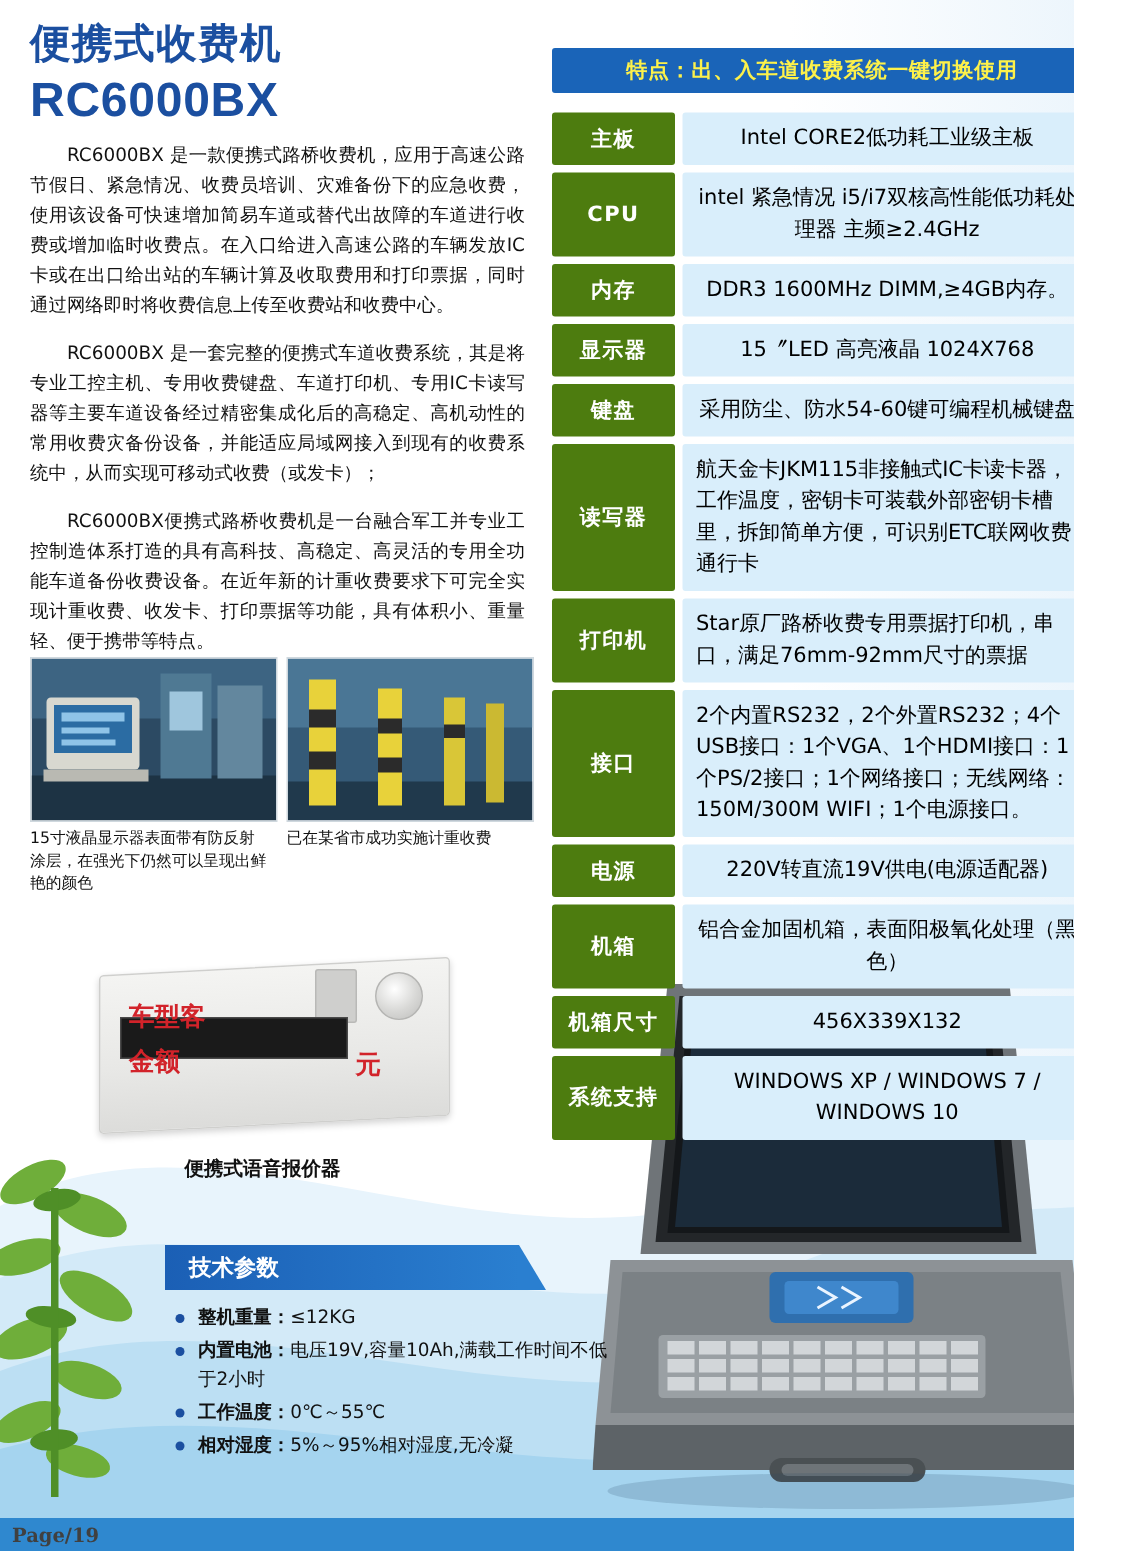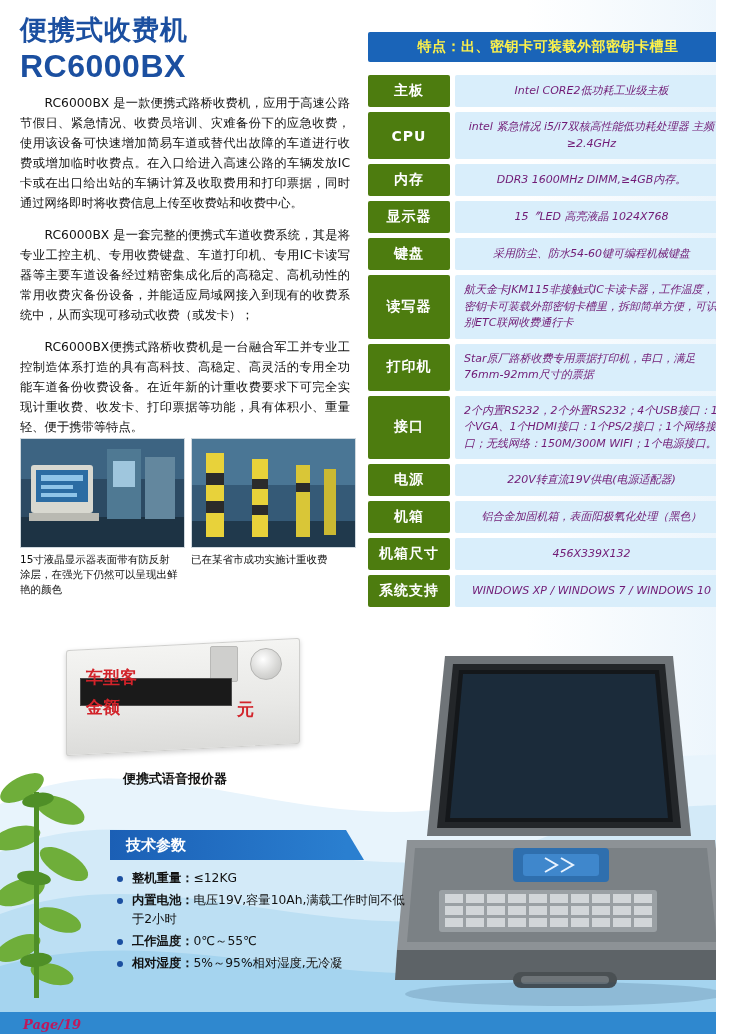--- a/index.html
+++ b/index.html
@@ -271,27 +271,26 @@
     font-size: 14px;
     font-weight: bold;
     text-align: center;
     padding: 7px 2px;
     border-radius: 2px;
     letter-spacing: 1px;
   }
   td.spec-gap { width: 5px; background: transparent; padding: 0; }
   td.spec-value {
     background: #d9eefb;
-    color: #701a75;
-    font-size: 11px;
+    color: #000000;
+    font-size: 14px;
     padding: 7px 9px;
     line-height: 1.5;
     border-radius: 2px;
     text-align: center;
-    font-style: italic;
   }
   td.spec-value.left { text-align: left; }
   
   .laptop {
     position: absolute;
     left: 395px;
     top: 650px;
     width: 340px;
     height: 360px;
     z-index: 2;
@@ -310,26 +309,25 @@
     position: absolute;
     left: 0;
     bottom: 0;
     width: 750px;
     height: 22px;
     background: #2f88cf;
     z-index: 5;
   }
   .page-num {
     position: absolute;
-    left: 23px;
+    left: 8px;
     bottom: 2px;
     font-size: 13px;
     font-weight: bold;
-    font-style: italic;
-    color: #be185d;
+    color: #404040;
     z-index: 6;
     font-family: "DejaVu Serif", "Liberation Serif", serif;
   }
 </style>
 </head>
 <body>
 
 <div class="page">
 
   <div class="bg-right-fade"></div>
@@ -413,21 +411,21 @@
         <span class="tech-key">工作温度：</span><span>0℃～55℃</span>
       </li>
       <li>
         <span class="tech-key">相对湿度：</span><span>5%～95%相对湿度,无冷凝</span>
       </li>
     </ul>
   </div>
 
   <div class="spec-wrap">
     <div class="spec-banner">
-      <span class="spec-banner-text">特点：出、密钥卡可装载外部密钥卡槽里</span>
+      <span class="spec-banner-text">特点：出、入车道收费系统一键切换使用</span>
     </div>
     <table class="spec">
       <tbody>
         <tr>
           <td class="spec-label">主板</td>
           <td class="spec-gap"></td>
           <td class="spec-value">Intel CORE2低功耗工业级主板</td>
         </tr>
         <tr>
           <td class="spec-label">CPU</td>

